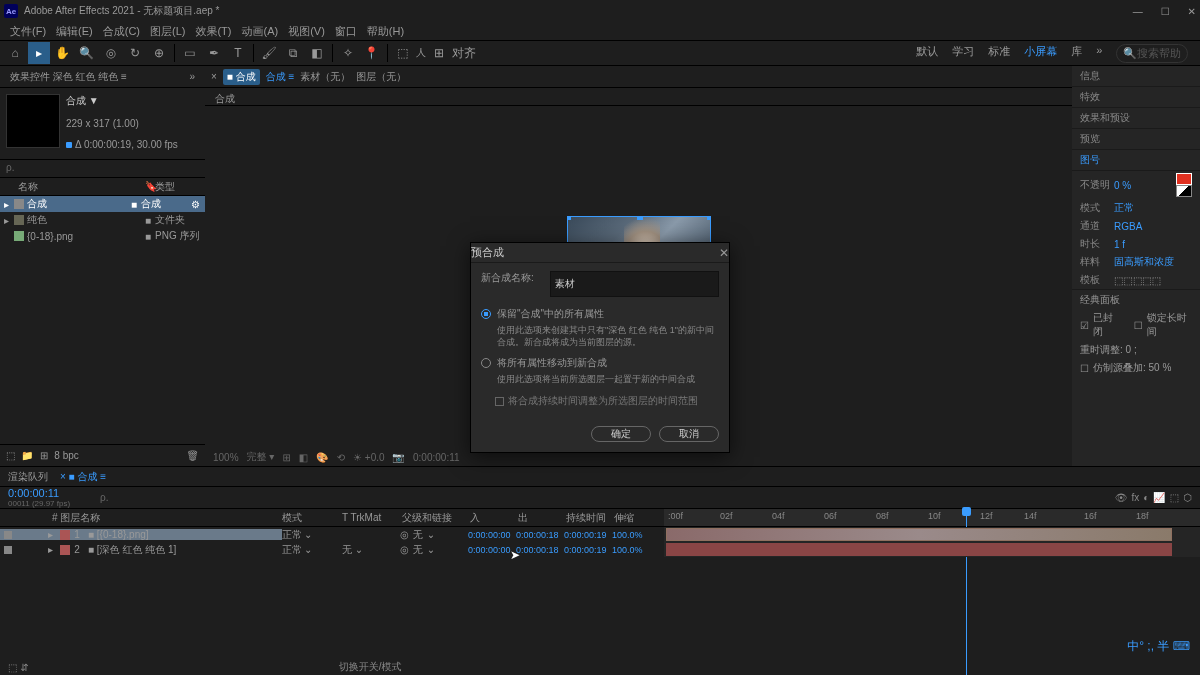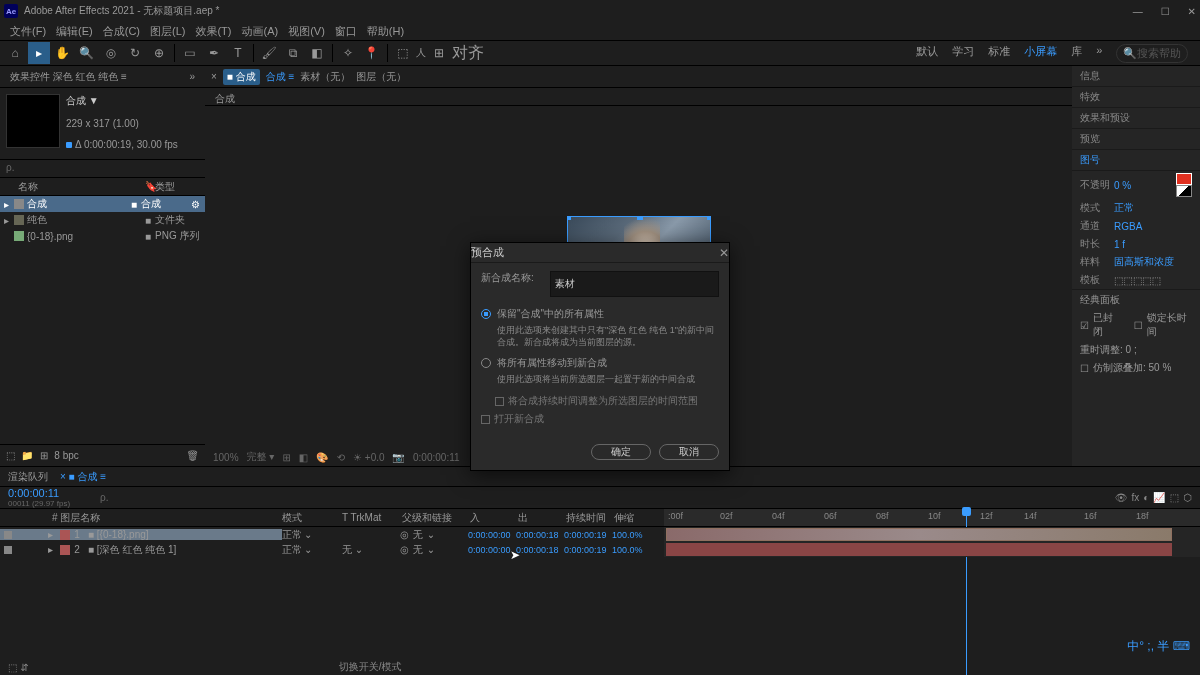--- a/index.html
+++ b/index.html
@@ -150,21 +150,21 @@
   <div class="tool-icon">🖌</div>
   <div class="tool-icon">⧉</div>
   <div class="tool-icon">◧</div>
   <div class="tool-sep"></div>
   <div class="tool-icon">✧</div>
   <div class="tool-icon">📍</div>
   <div class="tool-sep"></div>
   <div class="tool-icon">⬚</div>
   <span style="font-size:10px">人</span>
   <div class="tool-icon">⊞</div>
-  <span style="font-size:16px">对齐</span>
+  <span style="font-size:12px">对齐</span>
   <div class="toolbar-right">
     <span>默认</span>
     <span>学习</span>
     <span>标准</span>
     <span class="active">小屏幕</span>
     <span>库</span>
     <span>»</span>
     <div class="search-box">🔍 <span>搜索帮助</span></div>
   </div>
 </div>
@@ -431,24 +431,20 @@
     <div class="dlg-desc">使用此选项来创建其中只有"深色 红色 纯色 1"的新中间合成。新合成将成为当前图层的源。</div>
     <div class="dlg-radio">
       <div class="radio"></div>
       <span>将所有属性移动到新合成</span>
     </div>
     <div class="dlg-desc">使用此选项将当前所选图层一起置于新的中间合成</div>
     <div class="dlg-check">
       <div class="chk"></div>
       <span>将合成持续时间调整为所选图层的时间范围</span>
     </div>
-    <div class="dlg-check" style="margin-left:0">
-      <div class="chk"></div>
-      <span>打开新合成</span>
-    </div>
   </div>
   <div class="dialog-buttons">
     <div class="dlg-btn">确定</div>
     <div class="dlg-btn">取消</div>
   </div>
 </div>
 
 <div class="status-bar">
   <span>中° ;, 半 ⌨</span>
 </div>

